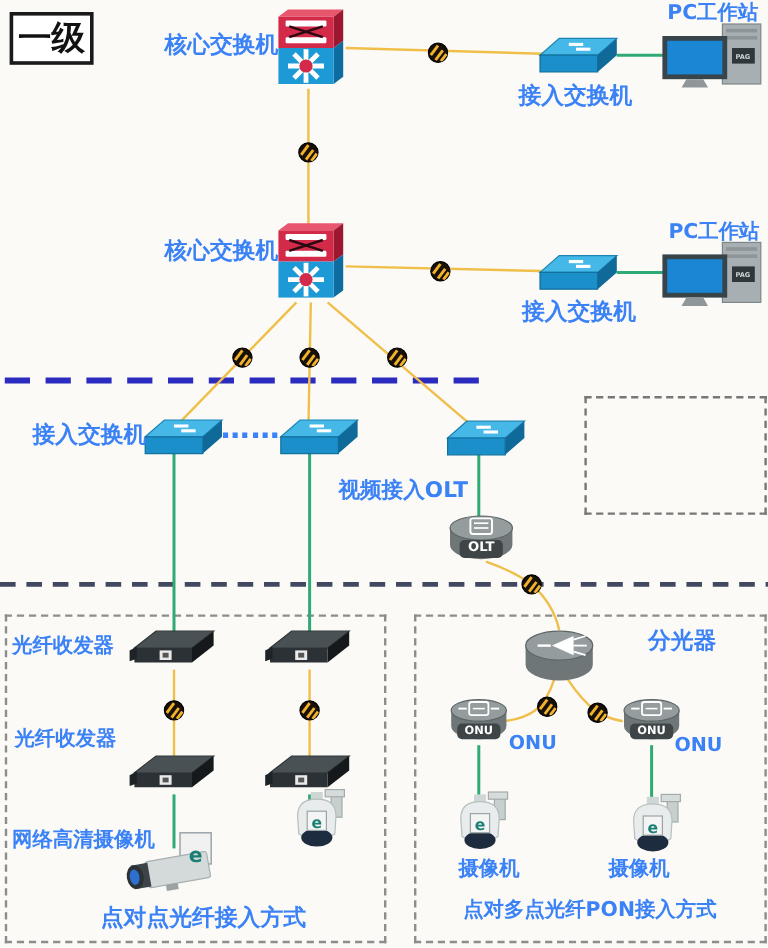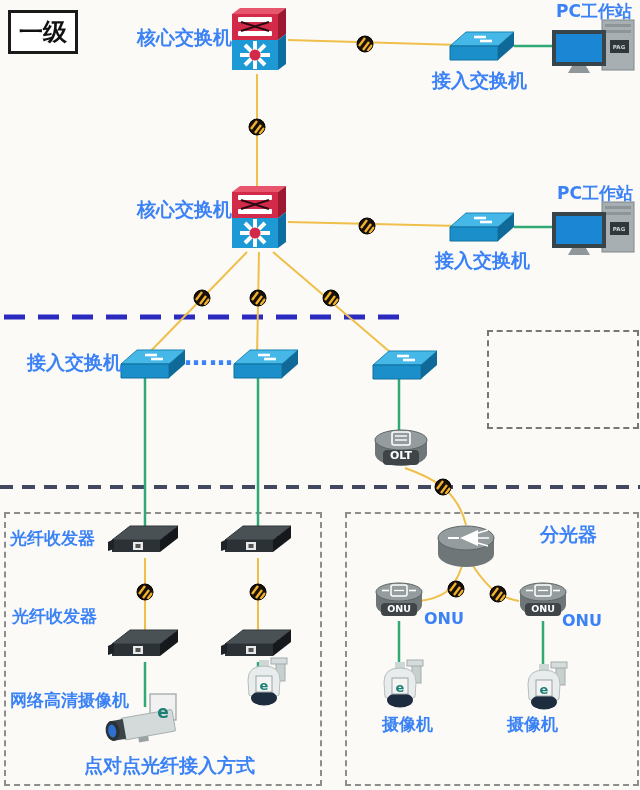--- a/index.html
+++ b/index.html
@@ -6,21 +6,21 @@
   .stage{
     position:relative;width:640px;height:790px;overflow:hidden;
     background:#fbfaf6;
     font-family:"DejaVu Sans","Liberation Sans",sans-serif;
   }
   .stage svg.wire{position:absolute;left:0;top:0;}
   .lbl{position:absolute;font-weight:700;color:#3b82f6;white-space:nowrap;line-height:1.15;}
   .lvlbox{
     position:absolute;width:64px;height:38px;border:3px solid #1a1a1a;background:#ffffff;
     display:flex;align-items:center;justify-content:center;
-    font-size:24px;font-weight:700;color:#111;z-index:3;
+    font-size:28px;font-weight:700;color:#111;z-index:3;
   }
   .dashbox{position:absolute;border:2px dashed #8d8d8d;z-index:0;}
   .legendbox{position:absolute;border:2px dashed #777;background:#fbfaf6;z-index:2;}
 </style>
 </head>
 <body>
 
 <div class="stage">
 
   <div class="dashbox" style="left:4px;top:512px;width:314px;height:270px;"></div>
@@ -222,29 +222,31 @@
   <div class="lbl" style="left:137px;top:27px;font-size:19px;">核心交换机</div>
   <div class="lbl" style="left:556px;top:2px;font-size:17px;">PC工作站</div>
   <div class="lbl" style="left:432px;top:70px;font-size:19px;">接入交换机</div>
 
   <div class="lbl" style="left:137px;top:199px;font-size:19px;">核心交换机</div>
   <div class="lbl" style="left:557px;top:184px;font-size:17px;">PC工作站</div>
   <div class="lbl" style="left:435px;top:250px;font-size:19px;">接入交换机</div>
 
   <div class="lbl" style="left:27px;top:352px;font-size:19px;">接入交换机</div>
   <div class="lbl" style="left:184px;top:344px;font-size:24px;letter-spacing:1px;">……</div>
+  <div class="lbl" style="left:282px;top:399px;font-size:18px;">视频接入OLT</div>
 
   <div class="lbl" style="left:502px;top:336px;font-size:17px;">图例:</div>
   <div class="lbl" style="left:579px;top:367px;font-size:17px;">网线</div>
   <div class="lbl" style="left:579px;top:398px;font-size:17px;">光纤</div>
 
   <div class="lbl" style="left:10px;top:529px;font-size:17px;">光纤收发器</div>
   <div class="lbl" style="left:12px;top:607px;font-size:17px;">光纤收发器</div>
   <div class="lbl" style="left:10px;top:691px;font-size:17px;">网络高清摄像机</div>
   <div class="lbl" style="left:84px;top:755px;font-size:19px;">点对点光纤接入方式</div>
 
   <div class="lbl" style="left:504px;top:524px;font-size:19px;margin-left:36px;">分光器</div>
   <div class="lbl" style="left:424px;top:610px;font-size:16px;">ONU</div>
   <div class="lbl" style="left:562px;top:612px;font-size:16px;">ONU</div>
   <div class="lbl" style="left:382px;top:715px;font-size:17px;">摄像机</div>
   <div class="lbl" style="left:507px;top:715px;font-size:17px;">摄像机</div>
+  <div class="lbl" style="left:386px;top:749px;font-size:17px;">点对多点光纤PON接入方式</div>
 
 </div>
 
 </body></html>

